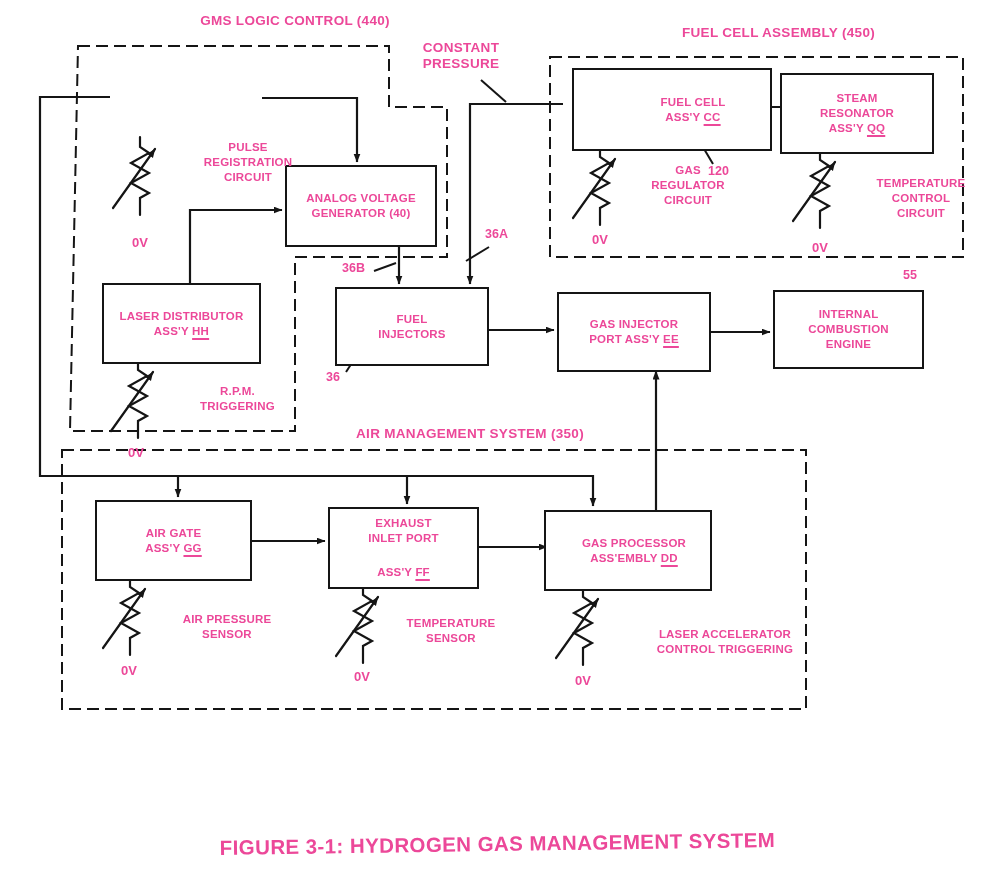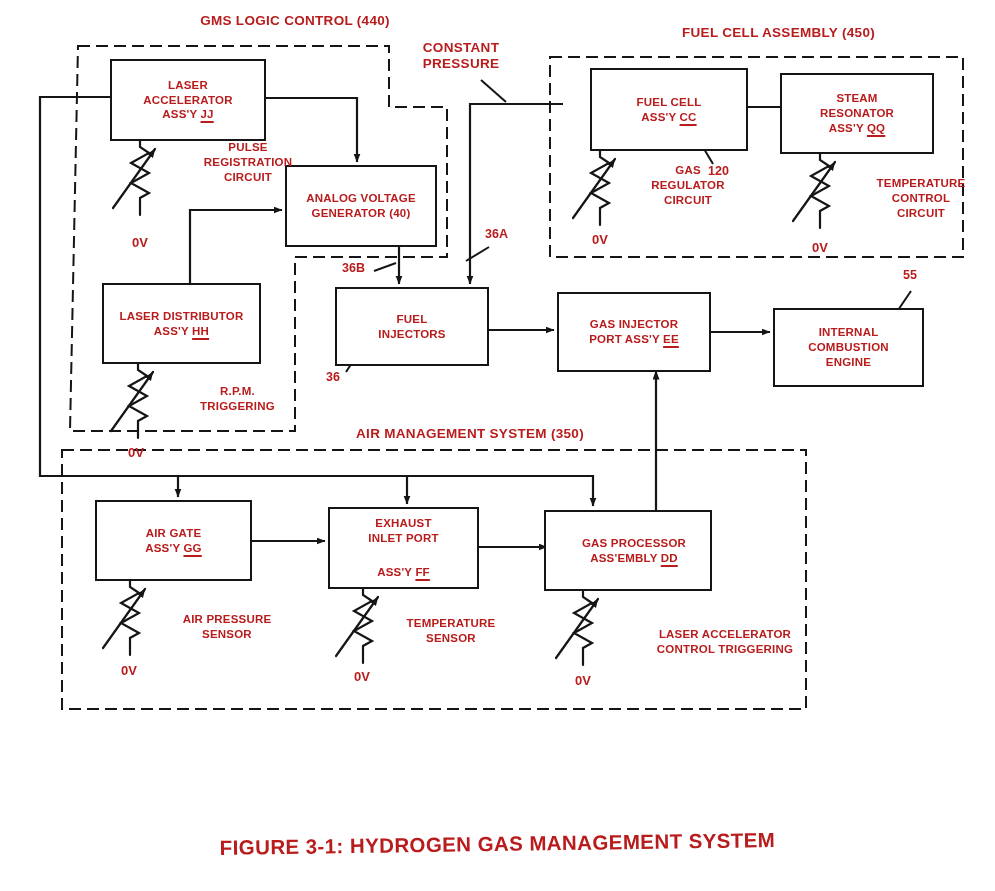--- a/index.html
+++ b/index.html
@@ -1,18 +1,18 @@
 <!DOCTYPE html>
 <html><head>
 <meta charset="utf-8">
 <style>
   html,body{margin:0;padding:0;background:#e8e8e4;}
   .canvas{
     position:relative;width:995px;height:891px;background:#ffffff;
-    font-family:"Liberation Sans",sans-serif;color:#b91c1c;overflow:hidden;
+    font-family:"Liberation Sans",sans-serif;color:#ec4899;overflow:hidden;
   }
   svg.wires{position:absolute;left:0;top:0;z-index:1;}
   .box{
     position:absolute;z-index:2;background:#fff;border:2px solid #151515;
     display:flex;flex-direction:column;align-items:center;justify-content:center;
     text-align:center;font-weight:bold;font-size:11.5px;line-height:1.3;
     letter-spacing:.2px;
   }
   .box .main{white-space:pre-line;}
   .ref{text-decoration:underline;text-decoration-thickness:2px;text-underline-offset:3px;}
@@ -111,58 +111,53 @@
         <use href="#pot" xlink:href="#pot" x="583" y="587"></use>
       </g>
   </svg>
 
   <div class="hdr" style="left:185px;top:13px;width:220px;">GMS LOGIC CONTROL (440)</div>
   <div class="hdr" style="left:655px;top:25px;width:220px;text-align:right;">FUEL CELL ASSEMBLY (450)</div>
   <div class="hdr" style="left:340px;top:426px;width:260px;">AIR MANAGEMENT SYSTEM (350)</div>
   <div class="hdr" style="left:408px;top:40px;width:106px;">CONSTANT
 PRESSURE</div>
 
-  <div class="box" style="left:110px;top:59px;width:152px;height:78px;">
-    <span class="main">LASER
-ACCELERATOR</span>
-    <span><span>ASS'Y </span><span class="ref">JJ</span></span>
-  </div>
 
   <div class="box" style="left:285px;top:165px;width:148px;height:78px;">
     <span class="main">ANALOG VOLTAGE
 GENERATOR (40)</span>
   </div>
 
   <div class="box" style="left:102px;top:283px;width:155px;height:77px;justify-content:center;">
     <span class="main">LASER DISTRIBUTOR</span>
     <span><span>ASS'Y </span><span class="ref">HH</span></span>
   </div>
 
-  <div class="box" style="left:590px;top:68px;width:154px;height:79px;">
+  <div class="box" style="left:572px;top:68px;width:154px;height:79px;padding-left:42px;">
     <span class="main">FUEL CELL</span>
     <span><span>ASS'Y </span><span class="ref">CC</span></span>
   </div>
 
   <div class="box" style="left:780px;top:73px;width:150px;height:77px;">
     <span class="main">STEAM
 RESONATOR</span>
     <span><span>ASS'Y </span><span class="ref">QQ</span></span>
   </div>
 
   <div class="box" style="left:335px;top:287px;width:150px;height:75px;">
     <span class="main">FUEL
 INJECTORS</span>
   </div>
 
   <div class="box" style="left:557px;top:292px;width:150px;height:76px;">
     <span class="main">GAS INJECTOR</span>
     <span><span>PORT ASS'Y </span><span class="ref">EE</span></span>
   </div>
 
-  <div class="box" style="left:773px;top:308px;width:147px;height:75px;">
+  <div class="box" style="left:773px;top:290px;width:147px;height:75px;">
     <span class="main">INTERNAL
 COMBUSTION
 ENGINE</span>
   </div>
 
   <div class="box" style="left:95px;top:500px;width:153px;height:77px;">
     <span class="main">AIR GATE</span>
     <span><span>ASS'Y </span><span class="ref">GG</span></span>
   </div>
 

